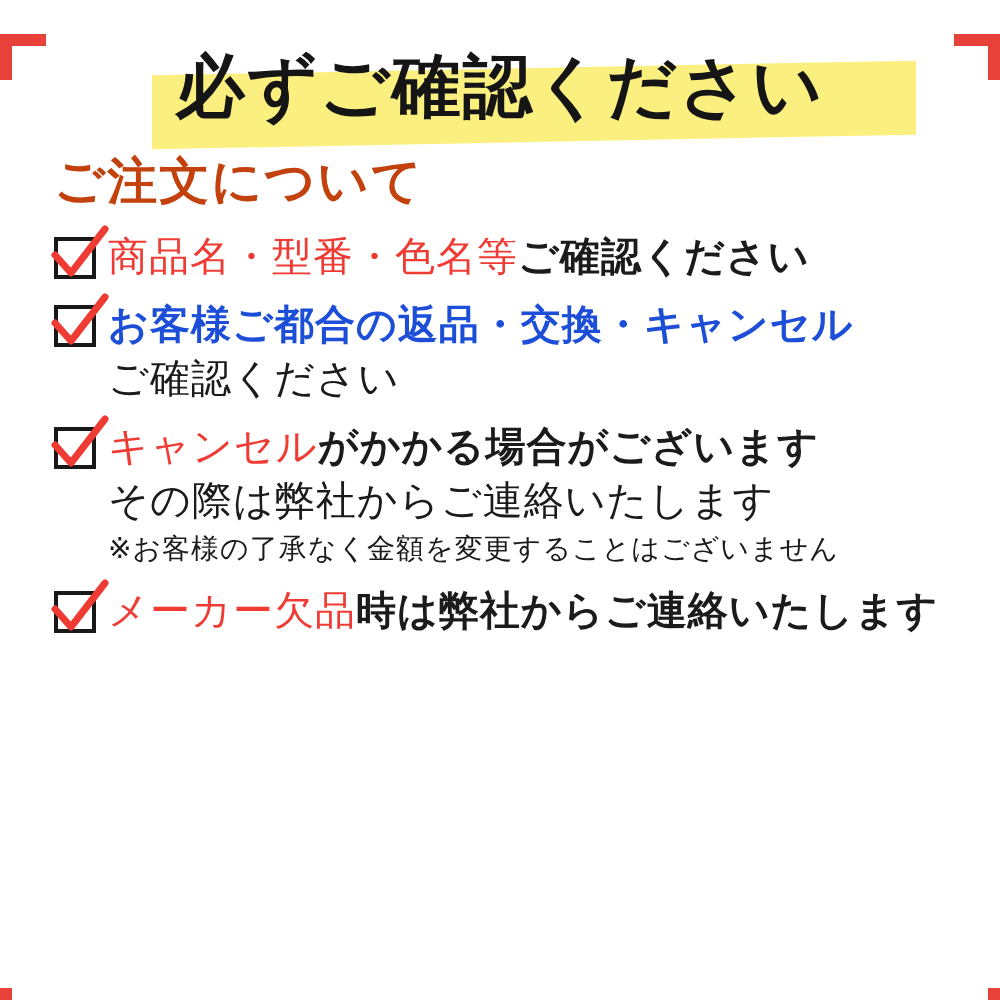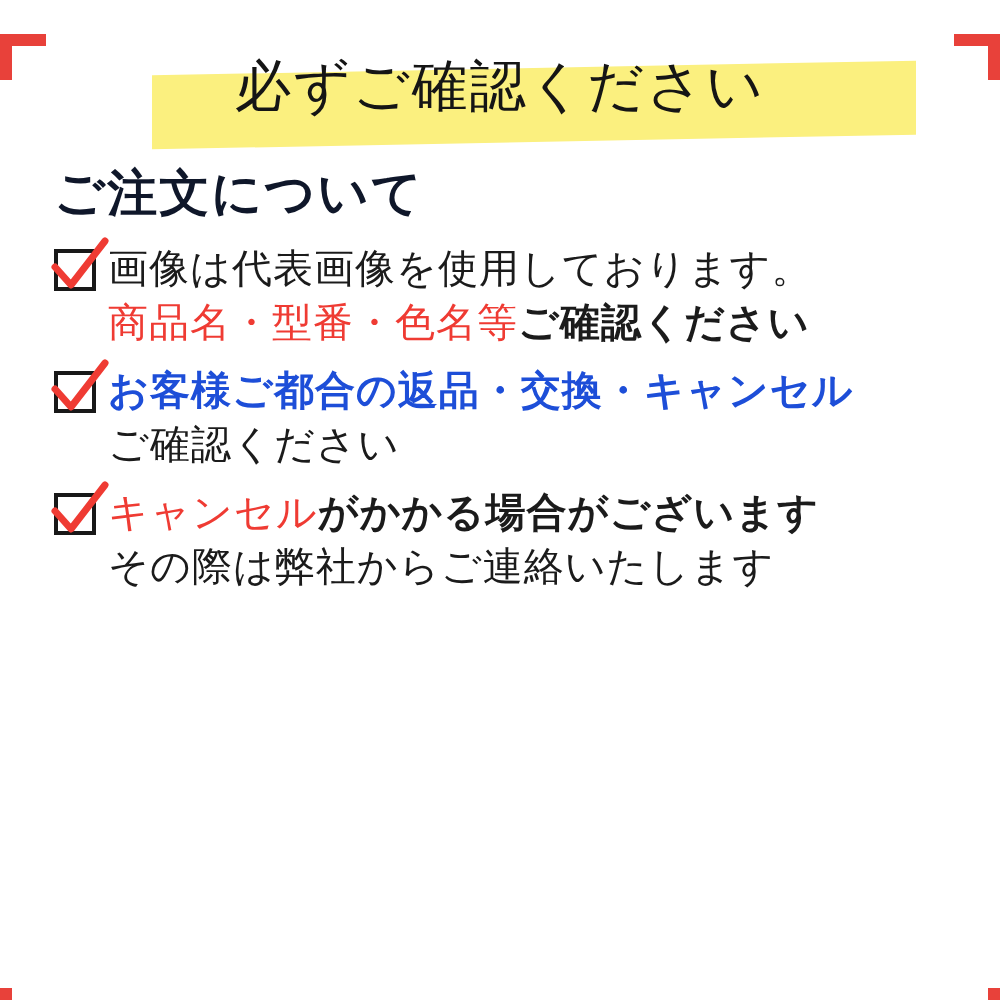--- a/index.html
+++ b/index.html
@@ -46,35 +46,35 @@
     left: 112px;
     top: 34px;
     width: 764px;
     height: 74px;
     background: #fbf07f;
     transform: skewY(-1.1deg);
   }
   .title-text {
     position: relative;
     text-align: center;
-    font-size: 56px;
+    font-size: 69px;
     line-height: 104px;
-    font-weight: normal;
+    font-weight: bold;
     color: #151515;
     letter-spacing: 2px;
     white-space: nowrap;
   }
 
   
   .section-heading {
     font-size: 50px;
     font-weight: bold;
-    color: #0f172a;
+    color: #c2410c;
     letter-spacing: 2px;
-    margin: 16px 0 6px 14px;
+    margin: 4px 0 6px 14px;
   }
   .section-heading.second {
     margin-top: 22px;
   }
 
   
   .item {
     display: flex;
     align-items: flex-start;
     margin: 14px 0 0 14px;
@@ -149,21 +149,20 @@
 
   <div class="section-heading">ご注文について</div>
 
   <div class="item">
     <div class="checkbox">
       <svg viewBox="0 0 62 62" aria-hidden="true">
           <path d="M6 30 L22 48 L56 4" fill="none" stroke="#ef3b33" stroke-width="7" stroke-linecap="round" stroke-linejoin="round"></path>
         </svg>
     </div>
     <div class="lines">
-      <div class="line">画像は代表画像を使用しております。</div>
       <div class="line"><span class="red">商品名・型番・色名等</span><span class="blk">ご確認ください</span></div>
     </div>
   </div>
 
   <div class="item">
     <div class="checkbox">
       <svg viewBox="0 0 62 62" aria-hidden="true">
           <path d="M6 30 L22 48 L56 4" fill="none" stroke="#ef3b33" stroke-width="7" stroke-linecap="round" stroke-linejoin="round"></path>
         </svg>
     </div>
@@ -175,19 +174,30 @@
 
   <div class="item">
     <div class="checkbox">
       <svg viewBox="0 0 62 62" aria-hidden="true">
           <path d="M6 30 L22 48 L56 4" fill="none" stroke="#ef3b33" stroke-width="7" stroke-linecap="round" stroke-linejoin="round"></path>
         </svg>
     </div>
     <div class="lines">
       <div class="line"><span class="red">キャンセル</span><span class="blk">がかかる場合がございます</span></div>
       <div class="line">その際は弊社からご連絡いたします</div>
-    </div>
-  </div>
-
-
-
+      <div class="line note">※お客様の了承なく金額を変更することはございません</div>
+    </div>
+  </div>
+
+
+
+  <div class="item">
+    <div class="checkbox">
+      <svg viewBox="0 0 62 62" aria-hidden="true">
+          <path d="M6 30 L22 48 L56 4" fill="none" stroke="#ef3b33" stroke-width="7" stroke-linecap="round" stroke-linejoin="round"></path>
+        </svg>
+    </div>
+    <div class="lines">
+      <div class="line"><span class="red">メーカー欠品</span><span class="blk">時は弊社からご連絡いたします</span></div>
+    </div>
+  </div>
 
 </div>
 
 </body></html>

